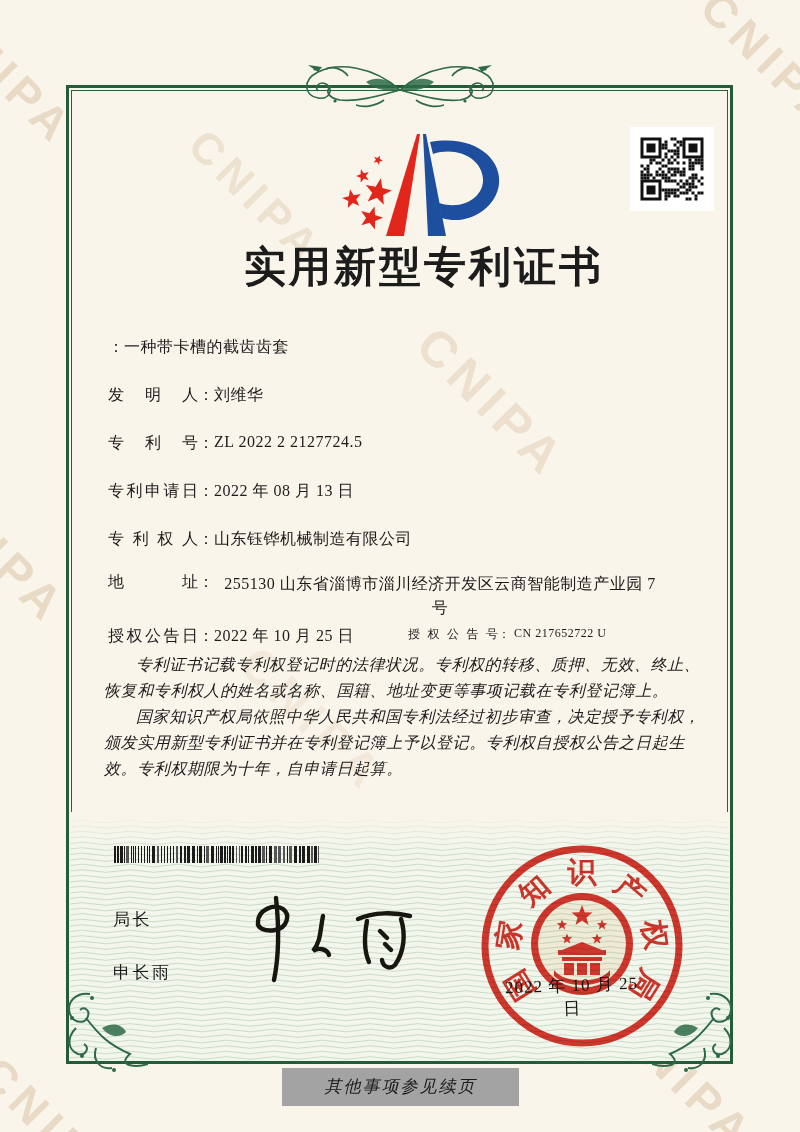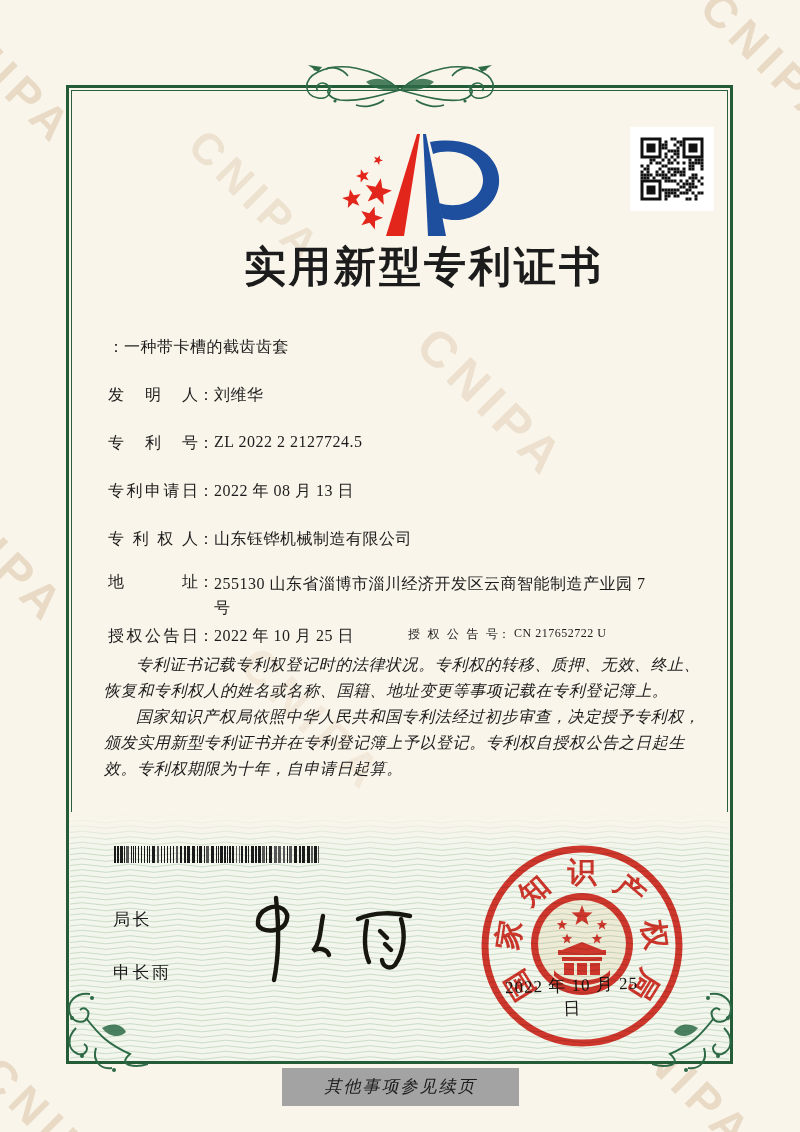--- a/index.html
+++ b/index.html
@@ -37,21 +37,21 @@
   .logo{ position:absolute; z-index:4; left:336px; top:126px;}
   .qr{ position:absolute; z-index:4; left:630px; top:127px; width:84px; height:84px; background:#fff;}
   .title{ position:absolute; z-index:4; left:0; top:239px; width:100%; text-align:center;
     font-size:42px; font-weight:bold; letter-spacing:3px;padding-left:24px;}
   
   .row{ position:absolute; z-index:4; left:108px; font-size:16px; display:flex; align-items:flex-start;}
   .flabel{ display:inline-block; width:90px; text-align-last:justify; text-justify:distribute;}
   .fcolon{ display:inline-block; width:16px;}
   .fvalue{ display:inline-block; letter-spacing:0.5px;}
   .r1{top:337px}.r2{top:385px}.r3{top:433px}.r4{top:481px}.r5{top:529px}
-  .r6{top:572px}.r6 .fvalue{width:452px; line-height:24px;}
+  .r6{top:572px}.r6 .fvalue{width:452px; line-height:24px;text-align:center;}
   .r7{top:626px}
   .grant2{ position:absolute; z-index:4; left:408px; top:626px; font-size:12px; display:flex;}
   .grant2 .flabel{width:90px;}
   
   .body{ position:absolute; z-index:4; left:104px; top:652px; width:598px;
     font-size:16px; line-height:26px; font-style:italic; letter-spacing:0.6px;}
   .body p{ margin:0; text-indent:2em;}
   
   .barcode{ position:absolute; z-index:4; left:114px; top:846px;}
   .signer{ position:absolute; z-index:4; left:113px; top:908px;

